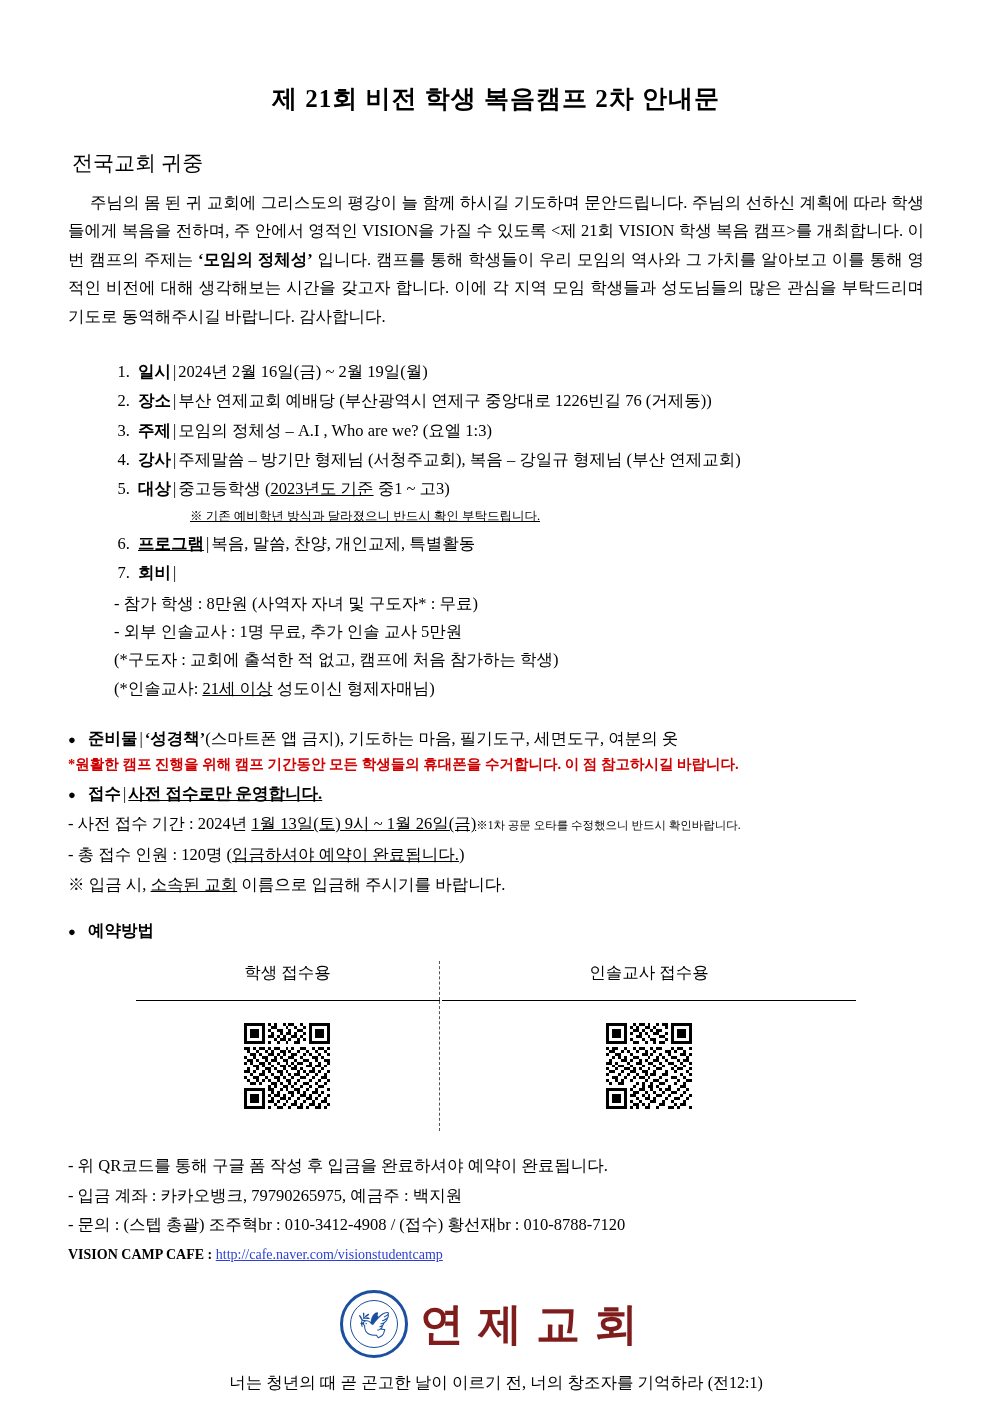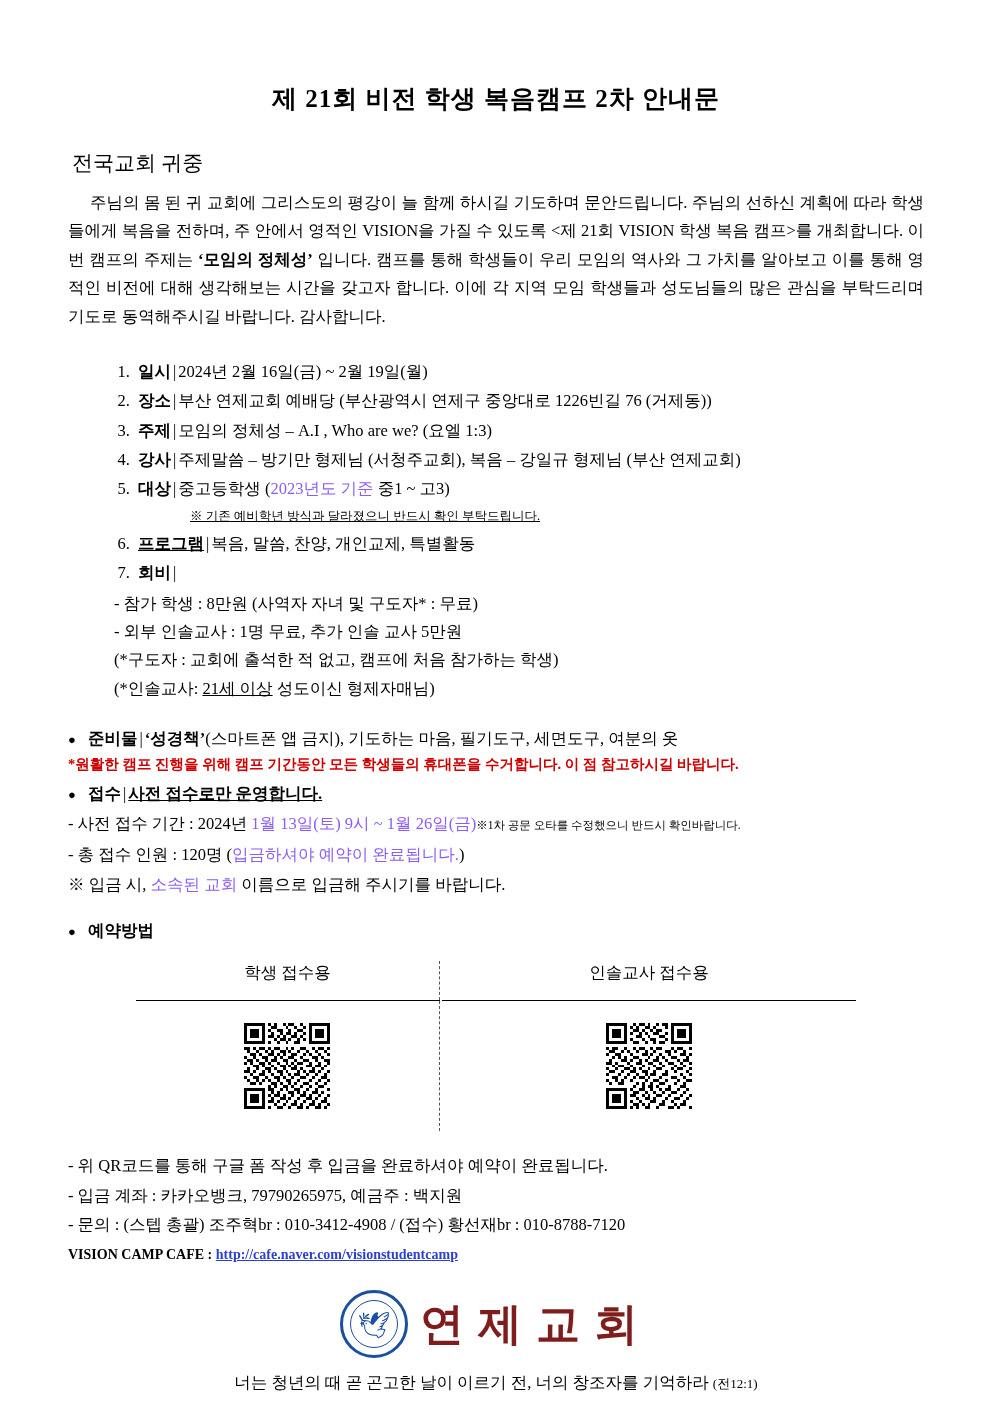--- a/index.html
+++ b/index.html
@@ -45,21 +45,21 @@
   ol.info-list {
     margin: 0 0 0 40px;
     padding: 0 0 0 26px;
     font-size: 16.5px;
     line-height: 1.78;
   }
   ol.info-list > li { padding-left: 4px; }
   .lbl { font-weight: bold; }
   .sep { margin: 0 2px; }
   .u { text-decoration: underline; }
-  .red-u { color: #8b5cf6; }
+  .red-u { color: #000000; text-decoration: underline; }
 
   .note-small {
     font-size: 12.5px;
     text-decoration: underline;
     margin: 1px 0 2px 52px;
     display: block;
     color: #000;
   }
 
   .sub-lines {
@@ -136,21 +136,21 @@
   }
   .cafe-line {
     margin-top: 4px;
     font-size: 14px;
     font-weight: bold;
     font-family: "Liberation Serif", serif;
   }
   .cafe-url {
     color: #2b3fd0;
     text-decoration: underline;
-    font-weight: bold;
+    font-weight: normal;
     font-size: 14px;
   }
 
   .logo-wrap {
     margin-top: 22px;
     text-align: center;
   }
   .logo-row {
     display: flex;
     justify-content: center;
@@ -187,21 +187,21 @@
     font-weight: bold;
     color: #7f1d1d;
     letter-spacing: 14px;
     font-family: "Liberation Sans", sans-serif;
   }
   .verse {
     text-align: center;
     font-size: 16.5px;
     margin-top: 14px;
   }
-  .verse .ref { font-size: 13px; }
+  .verse .ref { font-size: 16px; }
 </style>
 </head>
 <body>
 
 <div class="page">
 
   <h1 class="doc-title">제 21회 비전 학생 복음캠프 2차 안내문</h1>
 
   <div class="addressee">전국교회 귀중</div>
 

